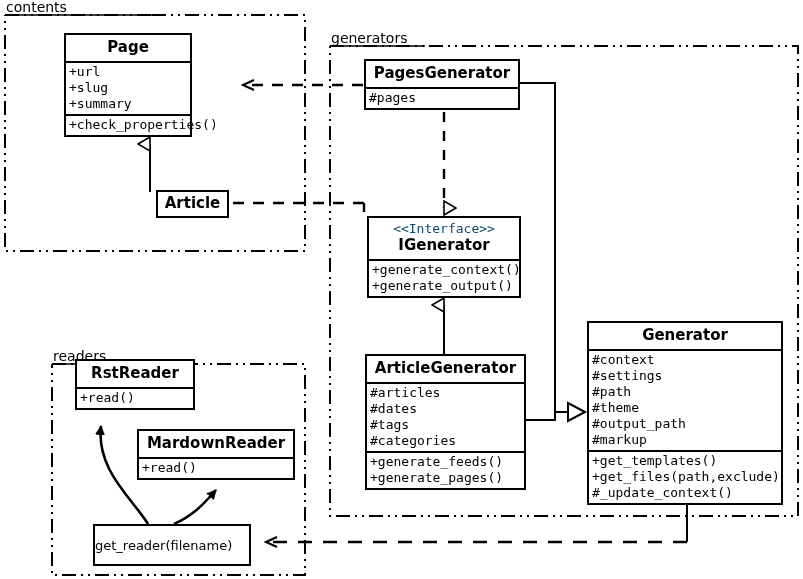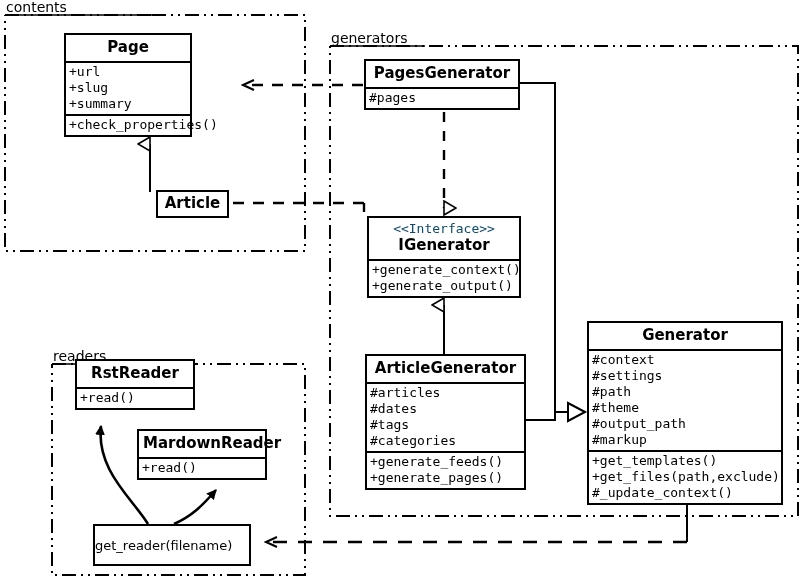--- a/index.html
+++ b/index.html
@@ -210,21 +210,21 @@
     </div>
   </div>
 
   <div class="umlbox" style="left:75px; top:359px; width:120px;">
     <div class="uml-title">RstReader</div>
     <div class="uml-compartment">
       <div class="row">+read()</div>
     </div>
   </div>
 
-  <div class="umlbox" style="left:137px; top:429px; width:130px;">
+  <div class="umlbox" style="left:137px; top:429px; width:158px;">
     <div class="uml-title">MardownReader</div>
     <div class="uml-compartment">
       <div class="row">+read()</div>
     </div>
   </div>
 
   <div class="plainbox" style="left:93px; top:524px; width:158px; height:42px;">
     <div class="row">get_reader(filename)</div>
   </div>
 

